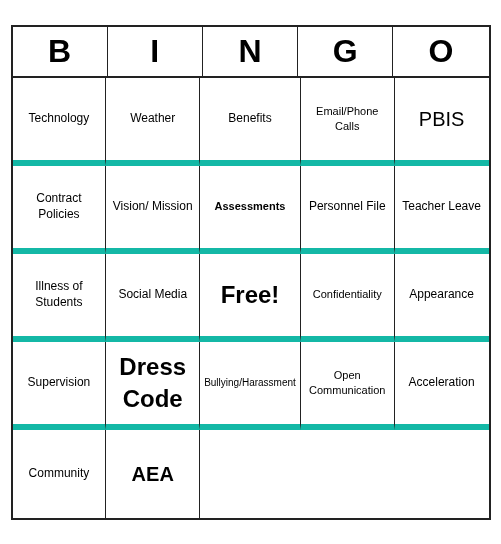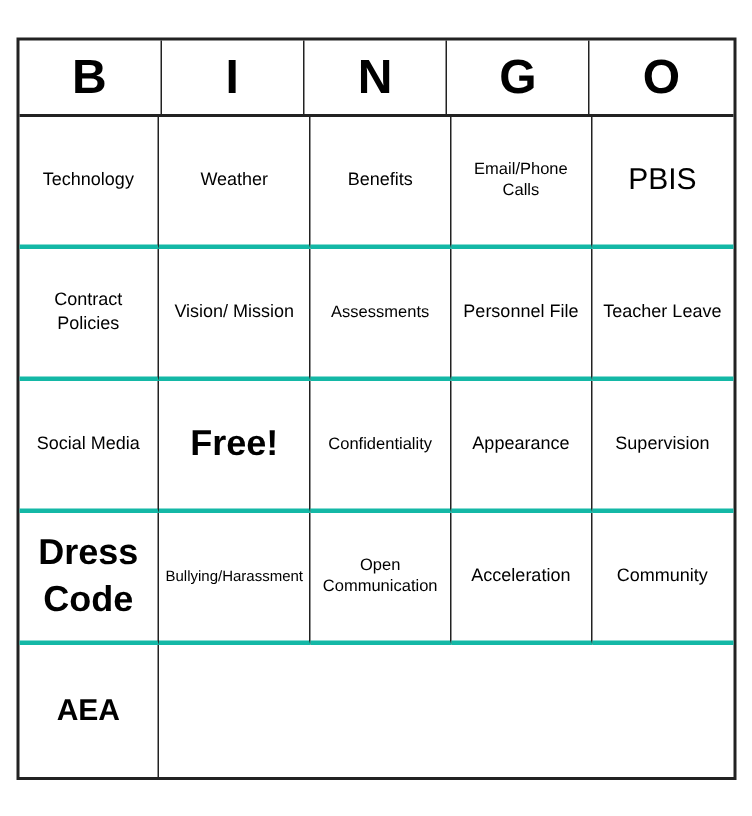--- a/index.html
+++ b/index.html
@@ -29,21 +29,21 @@
       border-right: 1px solid #222;
     }
     .bingo-letter:last-child { border-right: none; }
     .bingo-grid {
       display: grid;
       grid-template-columns: repeat(5, 1fr);
       grid-template-rows: repeat(5, 88px);
     }
     .cell {
       border-right: 1px solid #222;
-      border-bottom: 3px solid #14b8a6;
+      border-bottom: 6px solid #14b8a6;
       display: flex;
       align-items: center;
       justify-content: center;
       text-align: center;
       padding: 4px;
       font-size: 12px;
       line-height: 1.3;
     }
     .cell:nth-child(5n) { border-right: none; }
     .cell:nth-child(n+21) { border-bottom: none; }
@@ -60,23 +60,24 @@
       <div class="bingo-letter">O</div>
     </div>
   <div class="bingo-grid">
   <div class="cell">Technology</div>
       <div class="cell">Weather</div>
       <div class="cell">Benefits</div>
       <div class="cell" style="font-size: 11px;">Email/Phone Calls</div>
       <div class="cell" style="font-size: 20px; font-weight: normal;">PBIS</div>
       <div class="cell">Contract Policies</div>
       <div class="cell">Vision/ Mission</div>
-      <div class="cell" style="font-size: 11px;">Assessments</div>
+      <div class="cell" style="font-size: 11px; font-weight: bold;">Assessments</div>
       <div class="cell">Personnel File</div>
       <div class="cell">Teacher Leave</div>
+      <div class="cell">Illness of Students</div>
       <div class="cell">Social Media</div>
       <div class="cell" style="font-size: 24px; font-weight: bold;">Free!</div>
       <div class="cell" style="font-size: 11px;">Confidentiality</div>
       <div class="cell">Appearance</div>
       <div class="cell">Supervision</div>
       <div class="cell" style="font-size: 24px; font-weight: bold;">Dress Code</div>
       <div class="cell" style="font-size: 10px;">Bullying/Harassment</div>
       <div class="cell" style="font-size: 11px;">Open Communication</div>
       <div class="cell">Acceleration</div>
       <div class="cell">Community</div>

